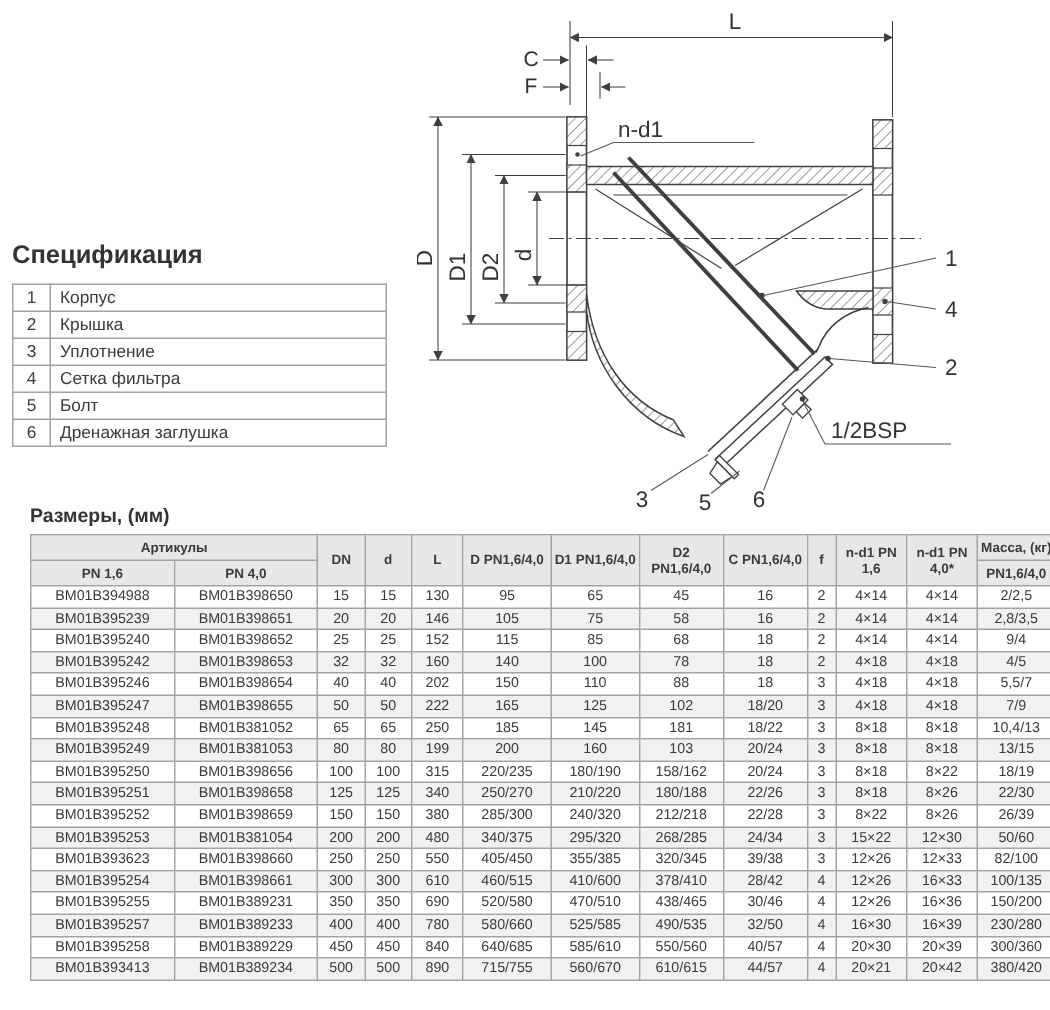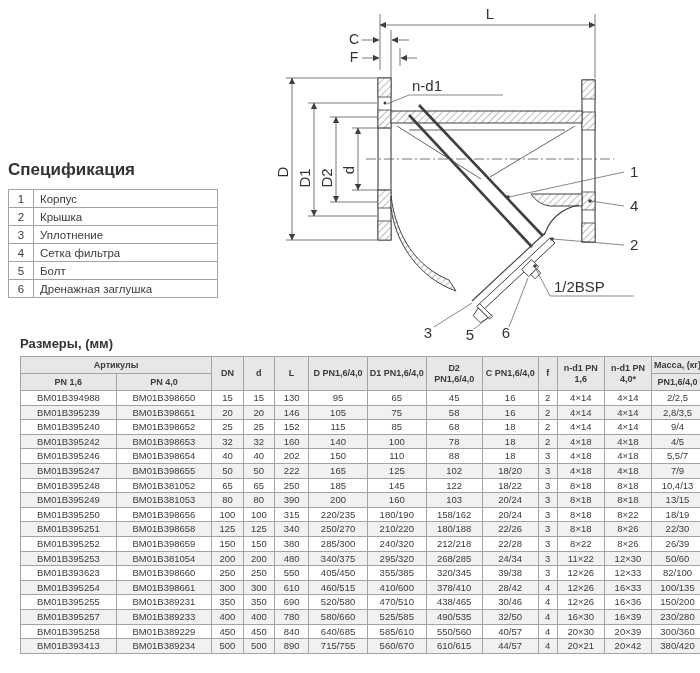--- a/index.html
+++ b/index.html
@@ -1,21 +1,21 @@
 <!DOCTYPE html>
 <html><head>
 <meta charset="utf-8">
 <style>
   html,body{margin:0;padding:0;}
   body{
     width:700px;height:673px;position:relative;background:#ffffff;
     font-family:"Liberation Sans", sans-serif;color:#3a3a3a;overflow:hidden;
   }
   
-  .spec{position:absolute;left:8px;top:160px;width:210px;}
+  .spec{position:absolute;left:8px;top:160px;width:250px;}
   .spec h2{font-size:17px;font-weight:bold;color:#333;margin:0 0 9px 0;}
   .spec table{border-collapse:collapse;width:100%;}
   .spec td{border:1px solid #a3a3a3;font-size:11.5px;padding:2px 6px;height:13px;background:#fff;}
   .spec td.num{width:20px;text-align:center;padding:2px 2px;}
   
   .diagram{position:absolute;left:278px;top:0;width:422px;height:350px;}
   .diagram svg{display:block;}
   .o{stroke:#3f3f3f;fill:none;stroke-width:1.1;}
   .thin{stroke:#3f3f3f;fill:none;stroke-width:0.8;}
   .dim{stroke:#3f3f3f;fill:none;stroke-width:0.7;}
@@ -363,33 +363,33 @@
           <td>7/9</td>
         </tr>
         <tr>
           <td>BM01B395248</td>
           <td>BM01B381052</td>
           <td>65</td>
           <td>65</td>
           <td>250</td>
           <td>185</td>
           <td>145</td>
-          <td>122</td>
+          <td>181</td>
           <td>18/22</td>
           <td>3</td>
           <td>8×18</td>
           <td>8×18</td>
           <td>10,4/13</td>
         </tr>
         <tr>
           <td>BM01B395249</td>
           <td>BM01B381053</td>
           <td>80</td>
           <td>80</td>
-          <td>390</td>
+          <td>199</td>
           <td>200</td>
           <td>160</td>
           <td>103</td>
           <td>20/24</td>
           <td>3</td>
           <td>8×18</td>
           <td>8×18</td>
           <td>13/15</td>
         </tr>
         <tr>
@@ -441,21 +441,21 @@
           <td>BM01B395253</td>
           <td>BM01B381054</td>
           <td>200</td>
           <td>200</td>
           <td>480</td>
           <td>340/375</td>
           <td>295/320</td>
           <td>268/285</td>
           <td>24/34</td>
           <td>3</td>
-          <td>11×22</td>
+          <td>15×22</td>
           <td>12×30</td>
           <td>50/60</td>
         </tr>
         <tr>
           <td>BM01B393623</td>
           <td>BM01B398660</td>
           <td>250</td>
           <td>250</td>
           <td>550</td>
           <td>405/450</td>

